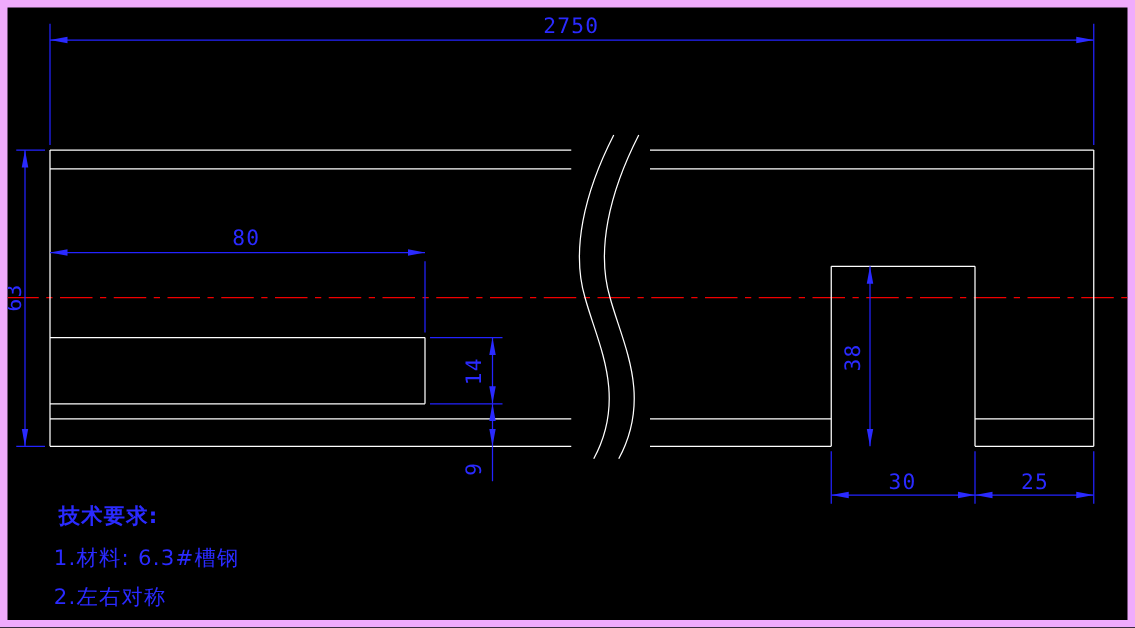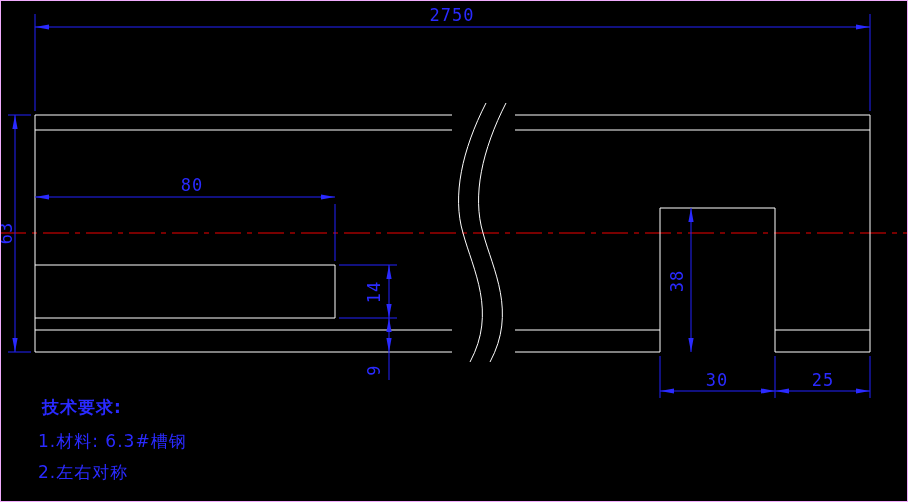--- a/index.html
+++ b/index.html
@@ -1,21 +1,21 @@
 <!DOCTYPE html>
 <html><head>
 <meta charset="utf-8">
 <style>
   html, body { margin: 0; padding: 0; background: #000; }
   .canvas {
     position: relative;
     width: 908px;
     height: 502px;
     background: #000000;
-    border: 1px solid #f0abfc;
+    border: 6px solid #f0abfc;
     box-sizing: border-box;
     overflow: hidden;
     font-family: "DejaVu Sans Mono", monospace;
   }
   svg { display: block; }
   .w  { stroke: #ffffff; stroke-width: 1; fill: none; }
   .b  { stroke: #2323ff; stroke-width: 1; fill: none; }
   .c  { stroke: #f00000; stroke-width: 1; fill: none; stroke-dasharray: 26 6 5 6; }
   .dim-text {
     fill: #2a2aff;

